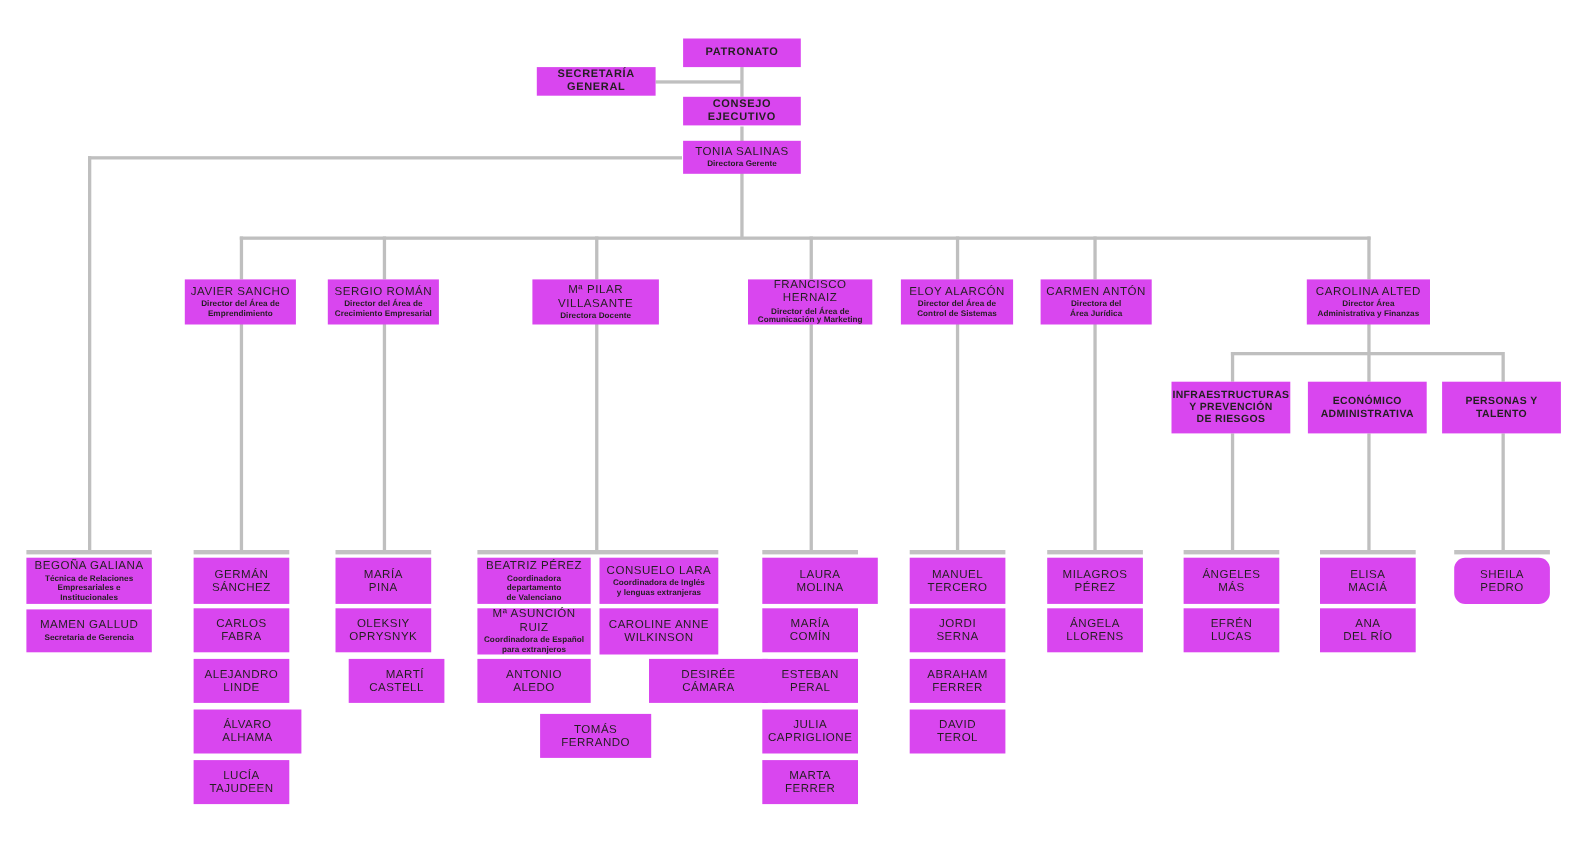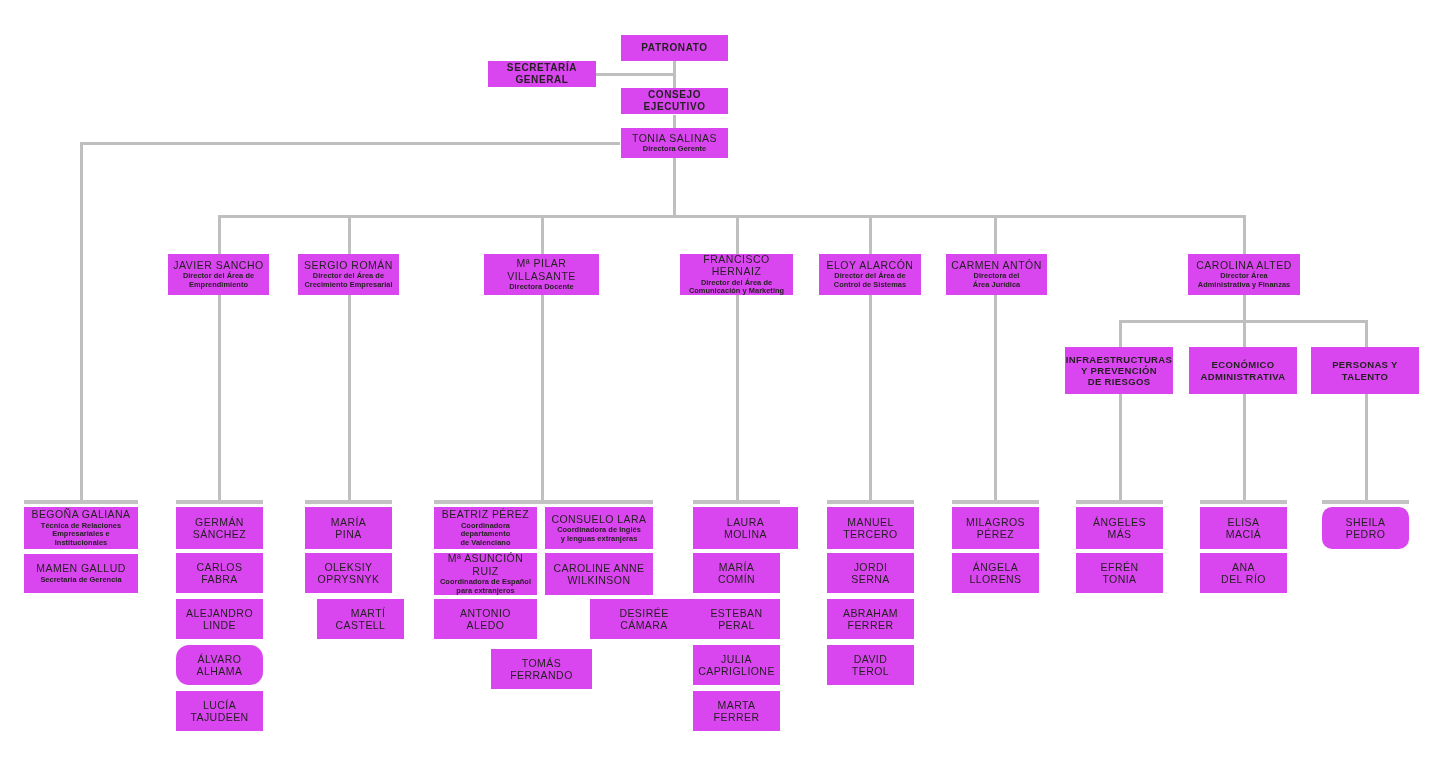--- a/index.html
+++ b/index.html
@@ -195,21 +195,21 @@
 SÁNCHEZ</span>
   </div>
   <div class="box" style="left:176px;top:553px;width:87px;height:40px;">
     <span class="nm">CARLOS
 FABRA</span>
   </div>
   <div class="box" style="left:176px;top:599px;width:87px;height:40px;">
     <span class="nm">ALEJANDRO
 LINDE</span>
   </div>
-  <div class="box" style="left:176px;top:645px;width:87px;height:40px;border-radius:13px;">
+  <div class="box" style="left:176px;top:645px;width:98px;height:40px;">
     <span class="nm">ÁLVARO
 ALHAMA</span>
   </div>
   <div class="box" style="left:176px;top:691px;width:87px;height:40px;">
     <span class="nm">LUCÍA
 TAJUDEEN</span>
   </div>
 
   <div class="box" style="left:305px;top:507px;width:87px;height:42px;">
     <span class="nm">MARÍA
@@ -304,21 +304,21 @@
     <span class="nm">ÁNGELA
 LLORENS</span>
   </div>
 
   <div class="box" style="left:1076px;top:507px;width:87px;height:42px;">
     <span class="nm">ÁNGELES
 MÁS</span>
   </div>
   <div class="box" style="left:1076px;top:553px;width:87px;height:40px;">
     <span class="nm">EFRÉN
-TONIA</span>
+LUCAS</span>
   </div>
 
   <div class="box" style="left:1200px;top:507px;width:87px;height:42px;">
     <span class="nm">ELISA
 MACIÁ</span>
   </div>
   <div class="box" style="left:1200px;top:553px;width:87px;height:40px;">
     <span class="nm">ANA
 DEL RÍO</span>
   </div>

